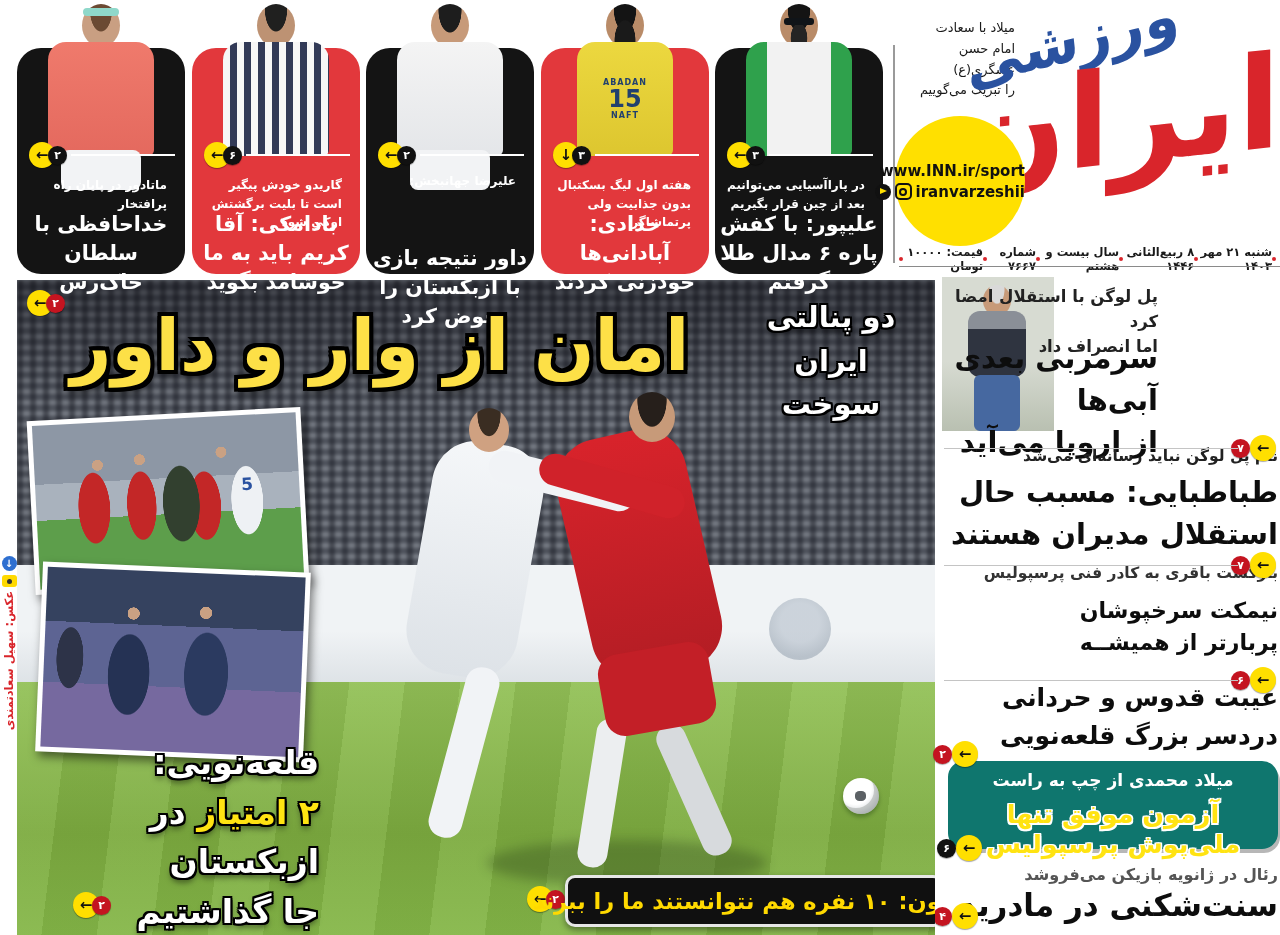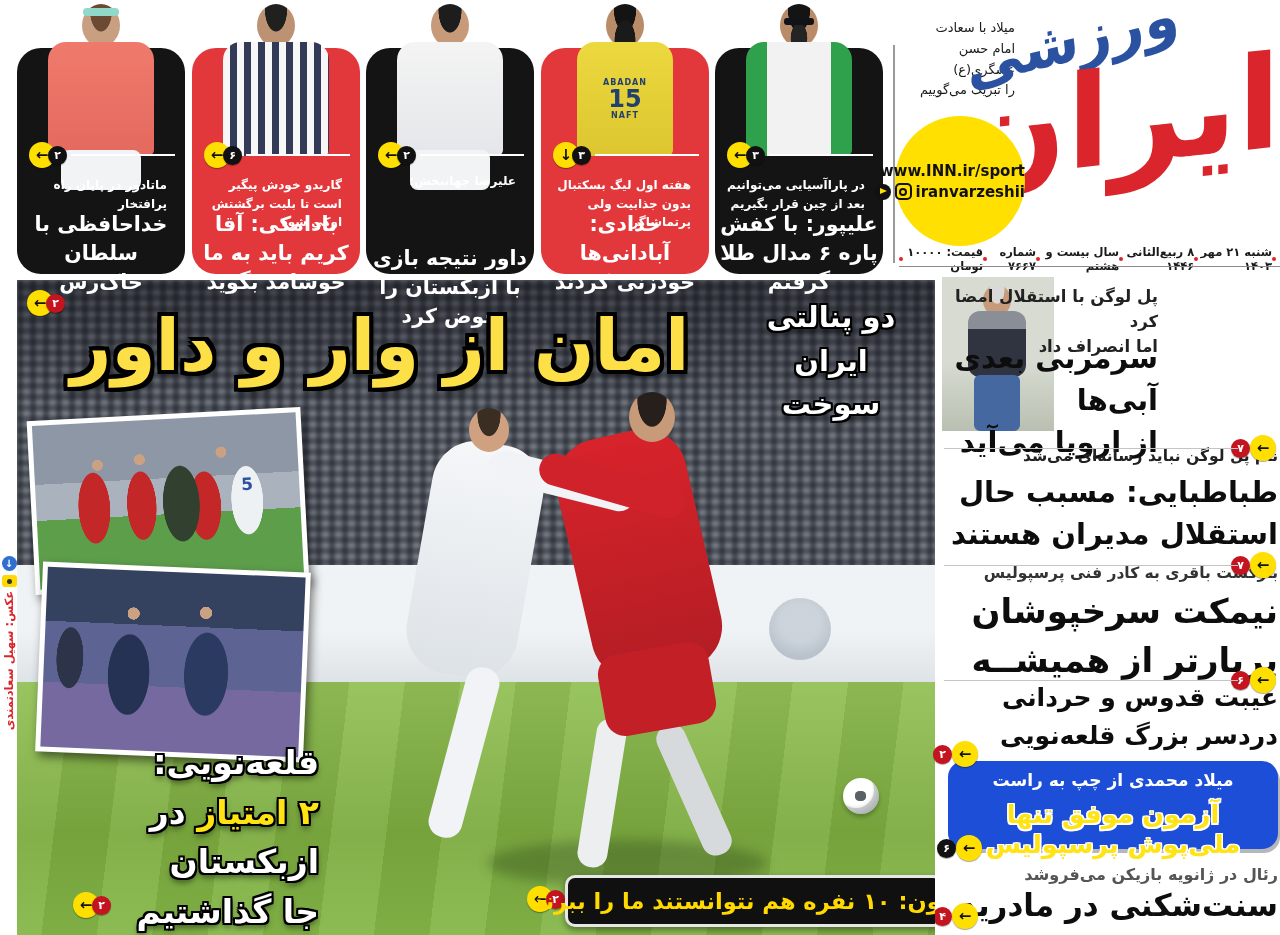--- a/index.html
+++ b/index.html
@@ -181,21 +181,21 @@
   .rc-headline{position:absolute;right:0;text-align:right;font-weight:bold;color:#0d0d0d;}
   .s1-photo{position:absolute;left:2px;top:2px;width:112px;height:154px;overflow:hidden;
             background:linear-gradient(180deg,#d7dbd2 0 55%,#b9c0b1);}
   .s1-photo .head{position:absolute;left:41px;top:8px;width:28px;height:31px;border-radius:50%;
             background:radial-gradient(ellipse at 50% 14%,#d9d9d9 0 36%,#c79a79 40%);}
   .s1-photo .jacket{position:absolute;left:26px;top:34px;width:58px;height:66px;border-radius:12px;
             background:linear-gradient(180deg,#8a8f97 0 28%,#2f3440 28%);}
   .s1-photo .jeans{position:absolute;left:32px;top:98px;width:46px;height:56px;border-radius:6px;
             background:#4668a0;}
   .sep{position:absolute;left:0;right:2px;}
-  .rb{position:absolute;left:8px;right:0;top:486px;height:88px;background:#1d4ed8;border-radius:16px;
+  .rb{position:absolute;left:8px;right:0;top:486px;height:88px;background:#0f766e;border-radius:16px;
       box-shadow:2px 4px 0 rgba(50,50,50,.35);z-index:3;}
   .rb-kicker{position:absolute;left:0;right:0;top:9px;text-align:center;color:#fff;font-size:17px;font-weight:bold;}
   .rb-headline{position:absolute;left:0;right:0;top:38px;text-align:center;color:#ffe312;font-size:25.5px;font-weight:bold;}
   .rb-mk{left:4px;top:560px;}
 </style>
 </head>
 <body>
 
 <div class="page">
 
@@ -411,21 +411,21 @@
       <div>طباطبایی: مسبب حال</div>
       <div>استقلال مدیران هستند</div>
     </div>
     <div class="mk sep" style="top:277px;">
       <span class="yc">←</span>
       <span class="nc red">۷</span>
       <span class="rule gray"></span>
     </div>
 
     <div class="rc-kicker" style="top:289px;font-size:15.5px;color:#333;">بازگشت باقری به کادر فنی پرسپولیس</div>
-    <div class="rc-headline" style="top:312px;font-size:34px;line-height:1.45;">
+    <div class="rc-headline" style="top:320px;font-size:22px;line-height:1.45;">
       <div>نیمکت سرخپوشان</div>
       <div>پربارتر از همیشــه</div>
     </div>
     <div class="mk sep" style="top:392px;">
       <span class="yc">←</span>
       <span class="nc red">۶</span>
       <span class="rule gray"></span>
     </div>
 
     <div class="rc-headline" style="top:404px;font-size:25px;line-height:1.5;">

